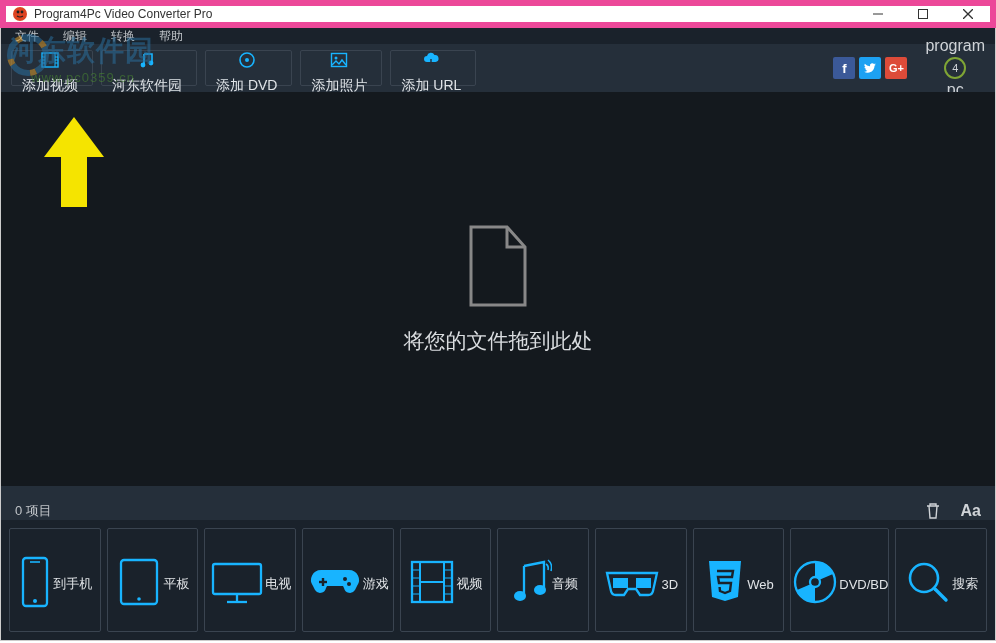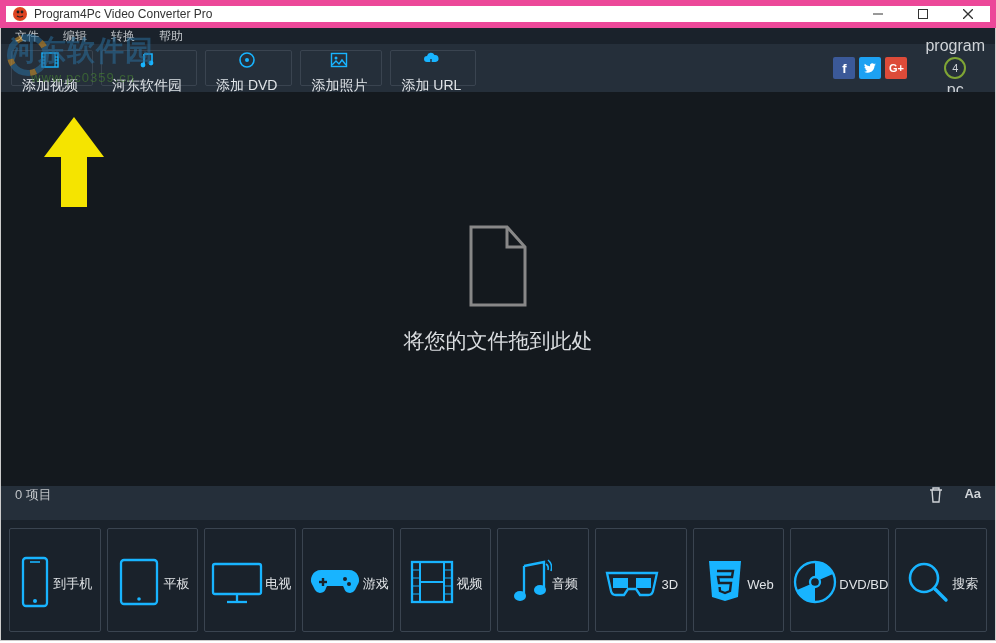--- a/index.html
+++ b/index.html
@@ -99,21 +99,21 @@
 }
 .hint-arrow {
   position: absolute; top: 20px; left: 38px;
 }
 .file-icon svg { display: block; }
 .drop-text {
   margin-top: 18px; color: #dadde0; font-size: 21px;
 }
 .status-bar {
   height: 34px; background: #252f3a;
-  display: flex; align-items: flex-start;
+  display: flex; align-items: flex-end;
   padding: 0 14px;
   color: #bfc3c7; font-size: 13px;
 }
 .status-spacer { flex: 1; }
 .status-icn { margin-left: 20px; display: flex; align-items: center; }
 .categories {
   height: 120px; background: #1a222b;
   display: flex; gap: 6px;
   padding: 8px;
 }
@@ -275,21 +275,21 @@
   </div>
 
   <div class="status-bar">
     <span>0 项目</span>
     <div class="status-spacer"></div>
     <span class="status-icn">
       <svg width="16" height="18" viewBox="0 0 16 18">
           <path d="M2 4h12M5 4V2h6v2M4 4l1 12h6l1-12" fill="none" stroke="#cfd3d7" stroke-width="1.4"></path>
         </svg>
     </span>
-    <span class="status-icn" style="font-size:13px;color:#cfd3d7;font-weight:bold;">Aa</span>
+    <span class="status-icn" style="font-size:16px;color:#cfd3d7;font-weight:bold;">Aa</span>
   </div>
 
   <div class="categories">
     <div class="cat">
       <div class="cat-icn">
         <svg width="36" height="52" viewBox="0 0 36 52">
             <rect x="6" y="2" width="24" height="48" rx="3" fill="none" stroke="#18b4ff" stroke-width="2.3"></rect>
             <circle cx="18" cy="45" r="2" fill="#18b4ff"></circle>
             <line x1="13" y1="6" x2="23" y2="6" stroke="#18b4ff" stroke-width="1.6"></line>
           </svg>

